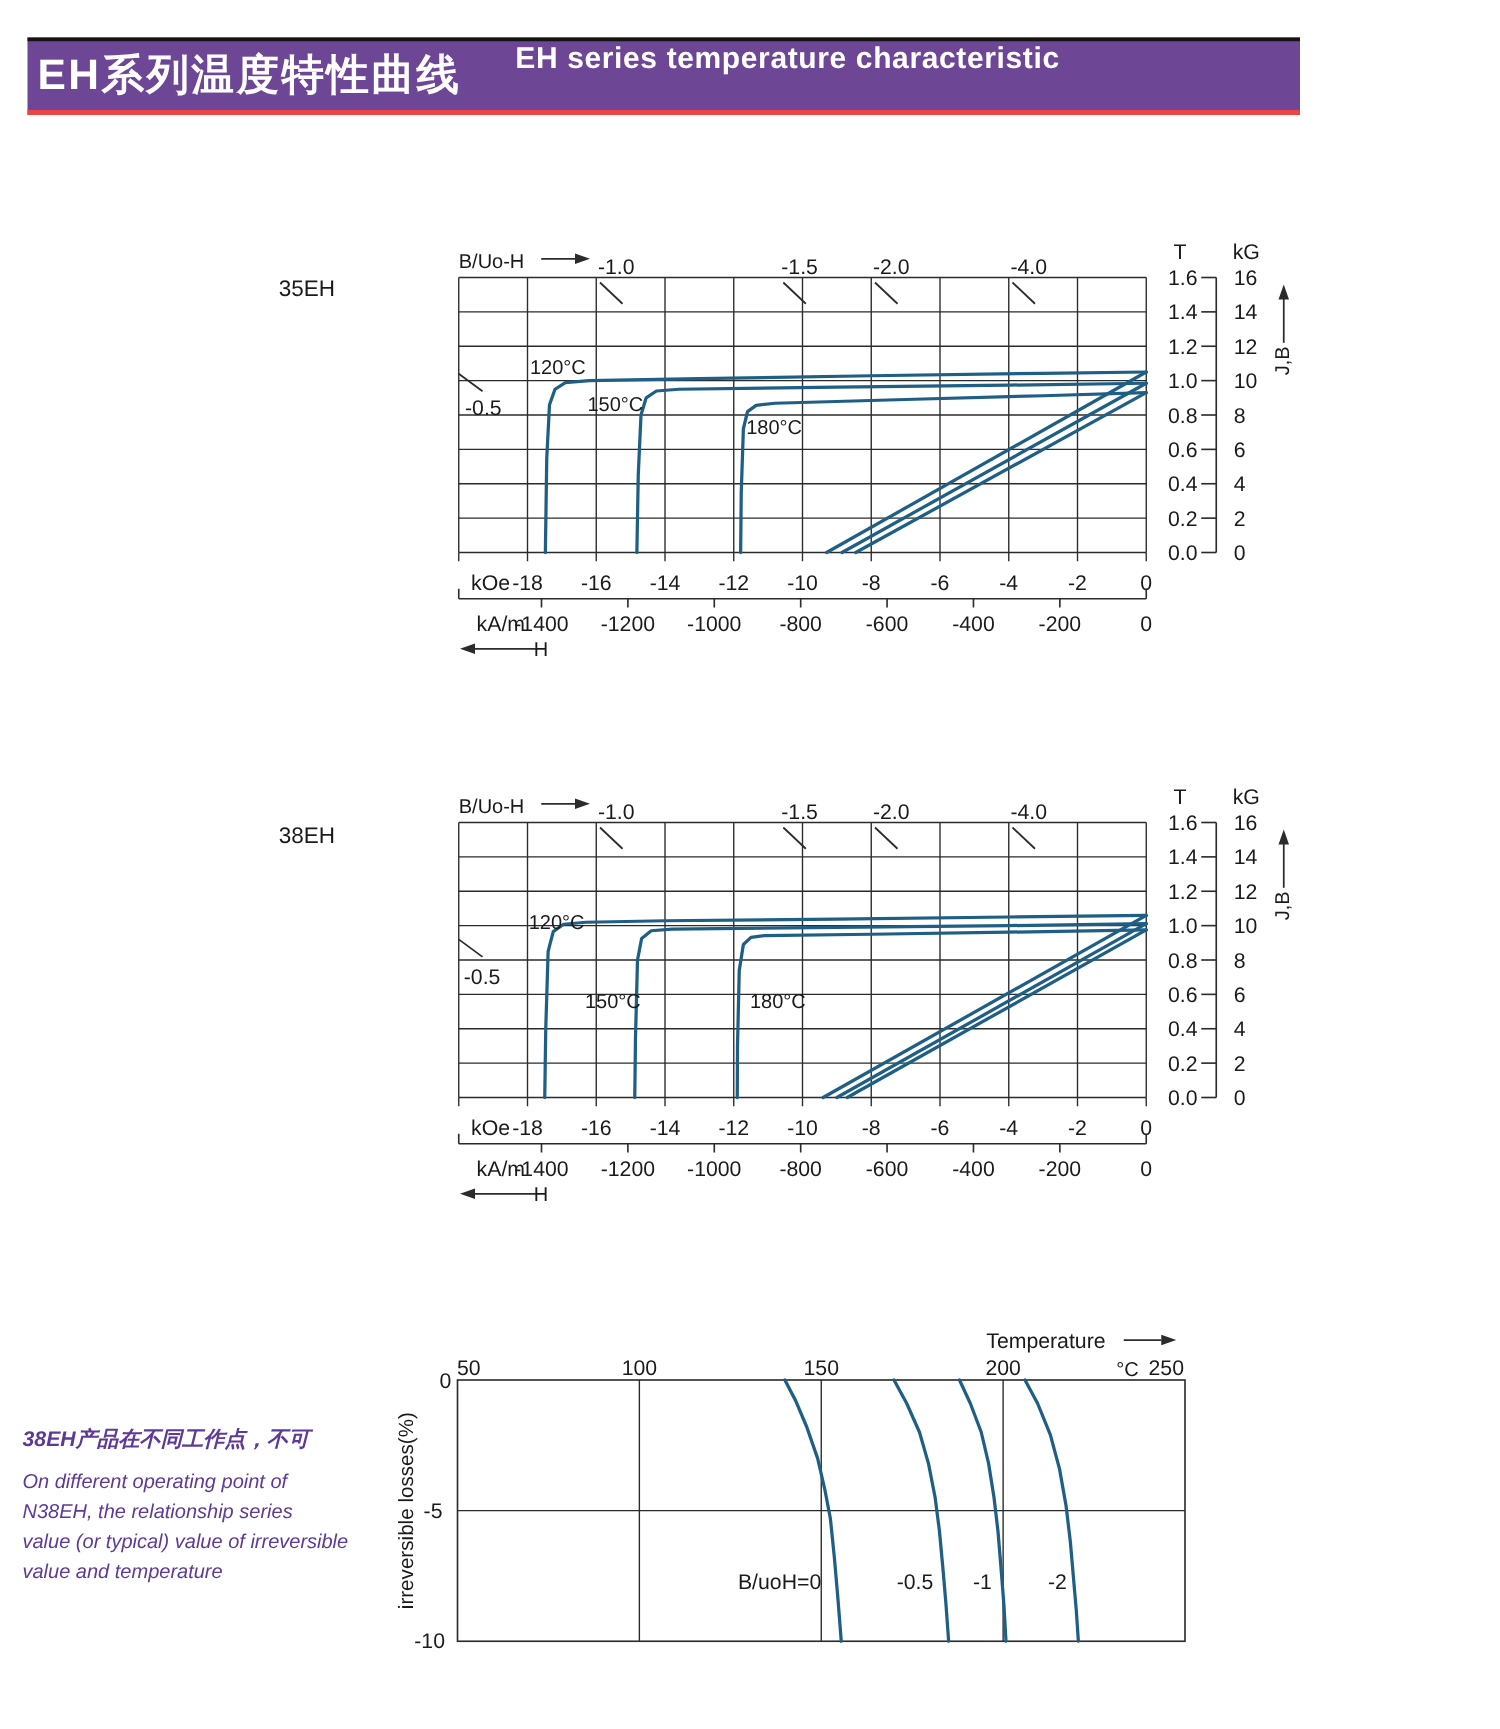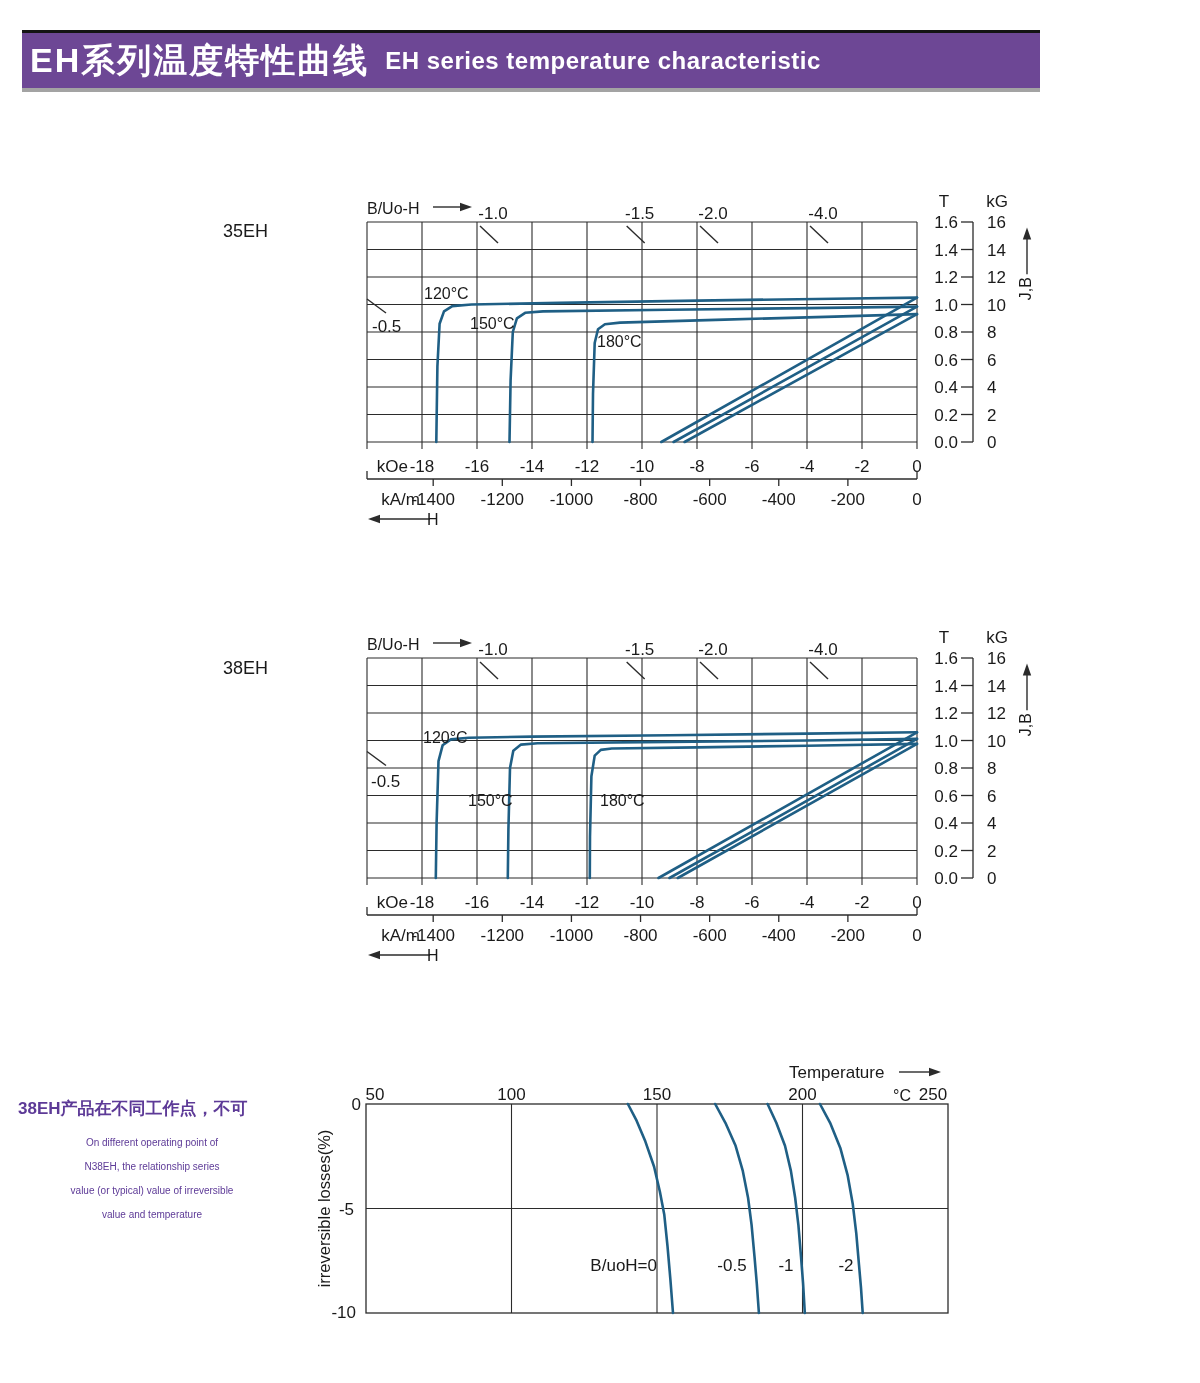--- a/index.html
+++ b/index.html
@@ -1,25 +1,25 @@
 <!DOCTYPE html>
 <html><head>
 <meta charset="utf-8">
 <style>
   html,body{margin:0;padding:0;background:#ffffff;}
   body{width:1200px;height:1383px;position:relative;font-family:"Liberation Sans",sans-serif;}
   #banner{position:absolute;left:22px;top:30px;width:1010px;height:55px;
-    border-top:3px solid #141414;border-bottom:4px solid #a3a3a3;
-    display:flex;align-items:center;padding-left:8px;box-sizing:content-box;}
+    border-top:3px solid #141414;border-bottom:4px solid #ef4444;
+    display:flex;align-items:flex-start;padding-left:8px;box-sizing:content-box;}
   #banner .zh{font-size:34px;font-weight:bold;letter-spacing:2px;line-height:55px;}
-  #banner .en{font-size:24px;font-weight:bold;margin-left:16px;letter-spacing:0.5px;}
+  #banner .en{font-size:24px;font-weight:bold;margin-left:43px;letter-spacing:0.5px;}
   #charts{position:absolute;left:0;top:0;width:1200px;height:1383px;}
-  #side-note{position:absolute;left:18px;top:1096px;width:268px;}
+  #side-note{position:absolute;left:18px;top:1139px;width:268px;font-style:italic;}
   #side-note .zh{font-size:17px;font-weight:bold;line-height:26px;}
-  #side-note .en{font-size:10px;line-height:24px;text-align:center;}
+  #side-note .en{font-size:16px;line-height:24px;}
   #side-note .gap{height:9px;}
 </style>
 </head>
 <body>
 
 <div id="banner" style="background: rgb(109, 71, 149); color: rgb(255, 255, 255);">
   <span class="zh">EH系列温度特性曲线</span>
   <span class="en">EH  series temperature characteristic</span>
 </div>
 

